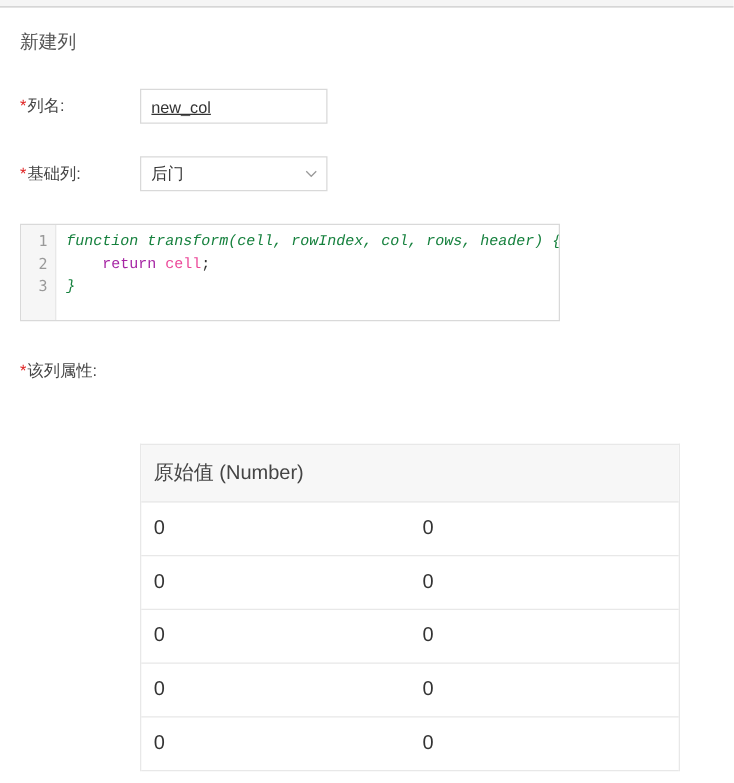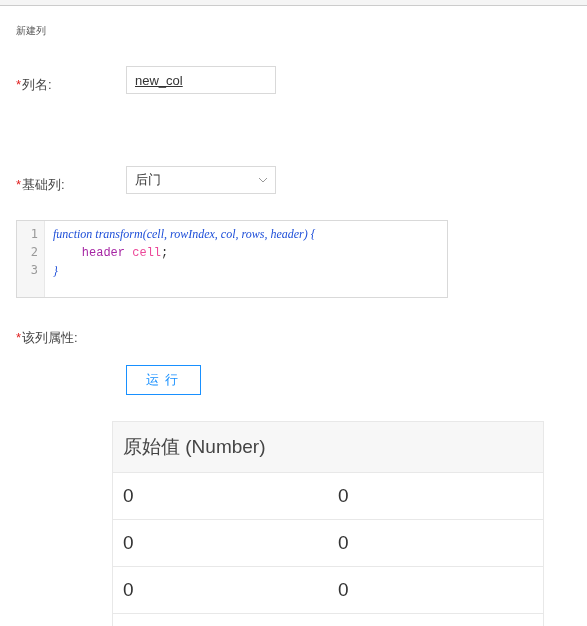--- a/index.html
+++ b/index.html
@@ -12,29 +12,28 @@
     }
     .header-bar {
       height: 6px;
       background: #f5f5f5;
       border-bottom: 1px solid #ccc;
     }
     .content {
       padding: 18px 16px 10px 16px;
     }
     .title {
-      font-size: 10px;
+      font-size: 15px;
       color: #555;
       margin-bottom: 28px;
     }
     .form-row {
       display: flex;
-      align-items: flex-end;
+      align-items: flex-start;
       margin-bottom: 26px;
-      gap: 14px;
     }
     .form-row.tight {
       margin-bottom: 18px;
     }
     .label-col {
       width: 96px;
       flex: 0 0 96px;
       padding-top: 5px;
       font-size: 13px;
       color: #444;
@@ -65,21 +64,20 @@
       width: 100%;
       height: 28px;
       border: 1px solid #d9d9d9;
       padding: 0 26px 0 8px;
       font-size: 13px;
       display: flex;
       align-items: center;
       cursor: pointer;
       background: #fff;
       color: #333;
-      margin-top: 46px;
     }
     .chevron {
       position: absolute;
       right: 8px;
       top: 50%;
       transform: translateY(-50%);
       pointer-events: none;
     }
     .chevron svg { display: block; }
     .code-editor {
@@ -102,21 +100,21 @@
     }
     .code-body {
       flex: 1;
       padding: 4px 8px;
       font-family: Consolas, Monaco, "Courier New", monospace;
       font-size: 12px;
       line-height: 18px;
       white-space: pre;
       overflow: hidden;
     }
-    .c-fdecl { color: #1d4ed8; font-style: italic; font-family: Liberation Serif, serif; }
+    .c-fdecl { color: #15803d; font-style: italic; }
     .c-kw { color: #a626a4; }
     .c-id { color: #ec4899; }
     .c-semi { color: #333; }
     .run-btn {
       border: 1px solid #1890ff;
       color: #1890ff;
       background: #fff;
       height: 30px;
       padding: 0 16px;
       font-size: 13px;
@@ -131,21 +129,21 @@
       border-left: 1px solid #e8e8e8;
       border-right: 1px solid #e8e8e8;
     }
     .t-row {
       display: flex;
       border-bottom: 1px solid #e8e8e8;
     }
     .t-cell {
       flex: 1;
       padding: 12px 10px;
-      font-size: 19px;
+      font-size: 16px;
     }
     .t-head {
       background: #f7f7f7;
       color: #444;
     }
     .t-body .t-cell {
       color: #333;
     }
   </style>
 </head>
@@ -182,35 +180,32 @@
 
   <div class="form-row">
     <div class="field-col">
       <div class="code-editor">
         <div class="gutter">
           <div>1</div>
           <div>2</div>
           <div>3</div>
         </div>
         <div class="code-body"><span class="c-fdecl">function transform(cell, rowIndex, col, rows, header) {</span>
-    <span class="c-kw">header</span> <span class="c-id">cell</span><span class="c-semi">;</span>
+    <span class="c-kw">return</span> <span class="c-id">cell</span><span class="c-semi">;</span>
 <span class="c-fdecl">}</span></div>
       </div>
     </div>
   </div>
 
   <div class="form-row tight">
     <div class="label-col required">该列属性:</div>
   </div>
 
   <div class="form-row">
     <div class="label-col"></div>
-    <div class="field-col">
-      <button class="run-btn">运行</button>
-    </div>
   </div>
 
   <div class="table-wrap">
     <div class="t-row t-head">
       <div class="t-cell">原始值 (Number)</div>
     </div>
     <div class="t-body">
       <div class="t-row">
         <div class="t-cell">0</div>
         <div class="t-cell">0</div>

